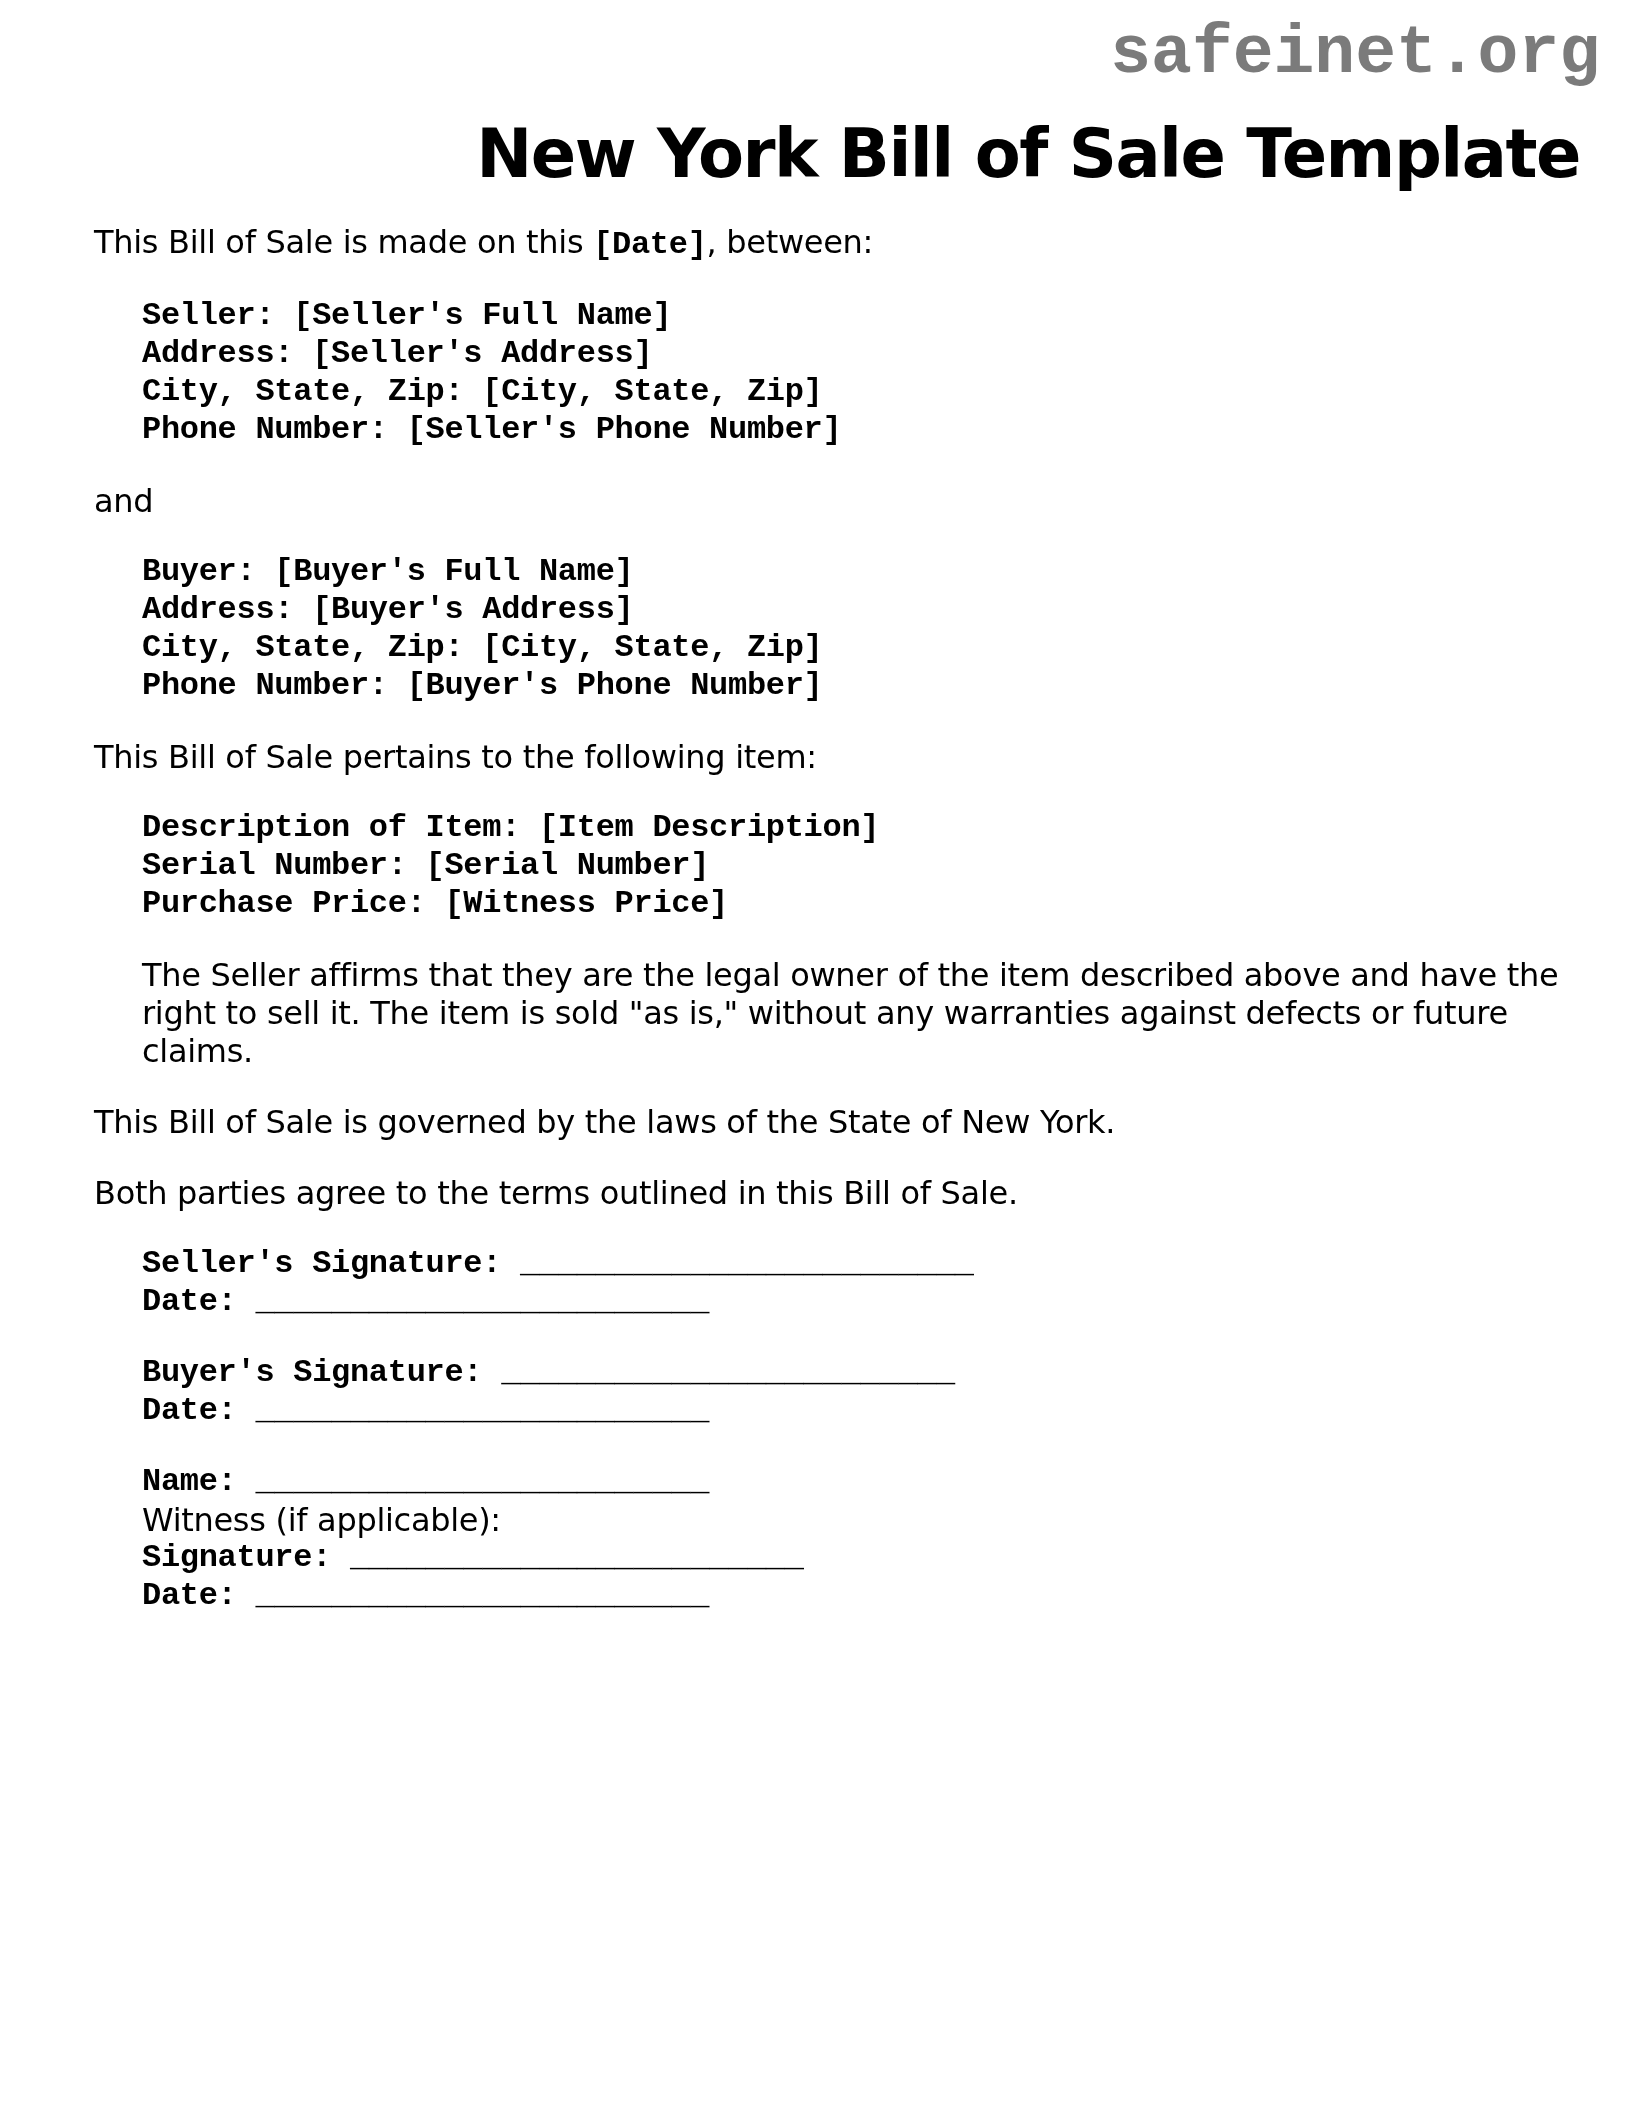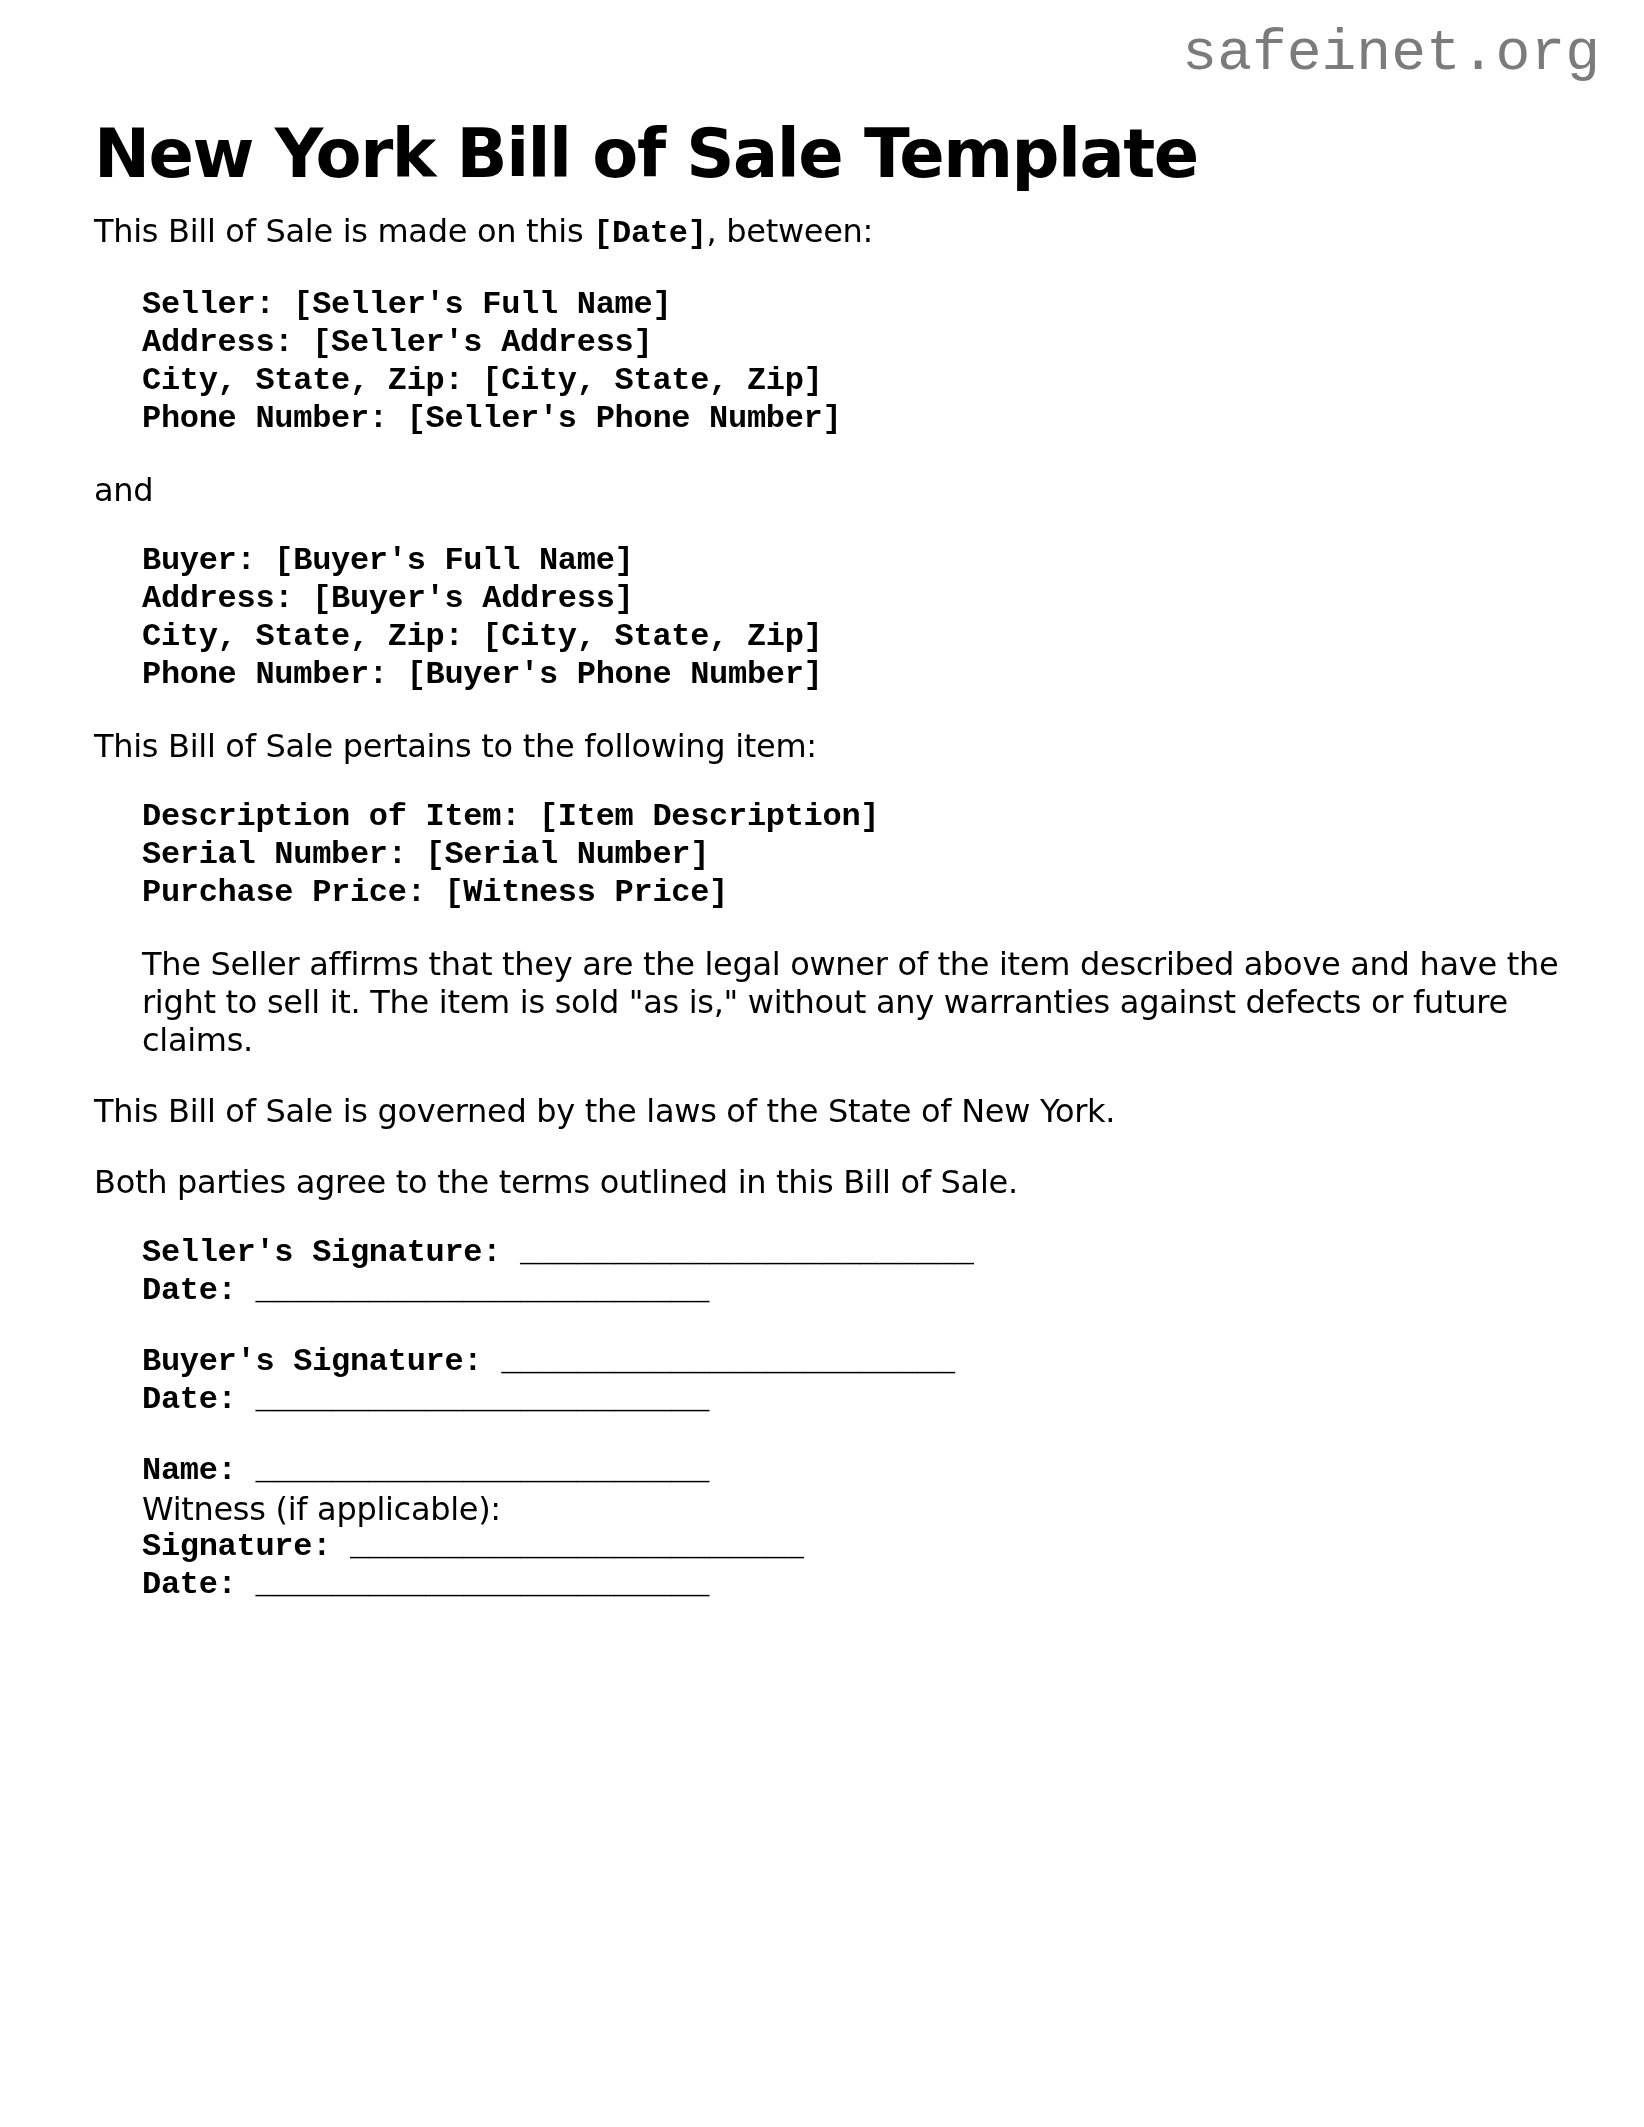--- a/index.html
+++ b/index.html
@@ -10,36 +10,38 @@
     background: #ffffff;
     color: #000000;
     font-family: "DejaVu Sans", sans-serif;
     overflow: hidden;
   }
   .watermark {
     position: absolute;
     top: 14px;
     right: 44px;
     font-family: "Liberation Mono", monospace;
-    font-size: 58px;
+    font-size: 68px;
     line-height: 80px;
     color: #7b7b7b;
     letter-spacing: 0;
     white-space: nowrap;
+    font-weight: bold;
   }
   .content {
     padding: 114px 64px 0 94px;
   }
   h1.doc-title {
-    margin: 0 0 18px 0;
+    margin: 0 0 29px 0;
     font-size: 67px;
     line-height: 80px;
     font-weight: bold;
     letter-spacing: -1.5px;
     white-space: nowrap;
+    text-align: right;
   }
   .para {
     margin: 0 0 33px 0;
     font-size: 32px;
     line-height: 38px;
     letter-spacing: -0.3px;
   }
   .line { white-space: nowrap; margin-left: 48px; }
   .b { font-weight: bold; font-family: Liberation Mono, monospace; }
 </style>

